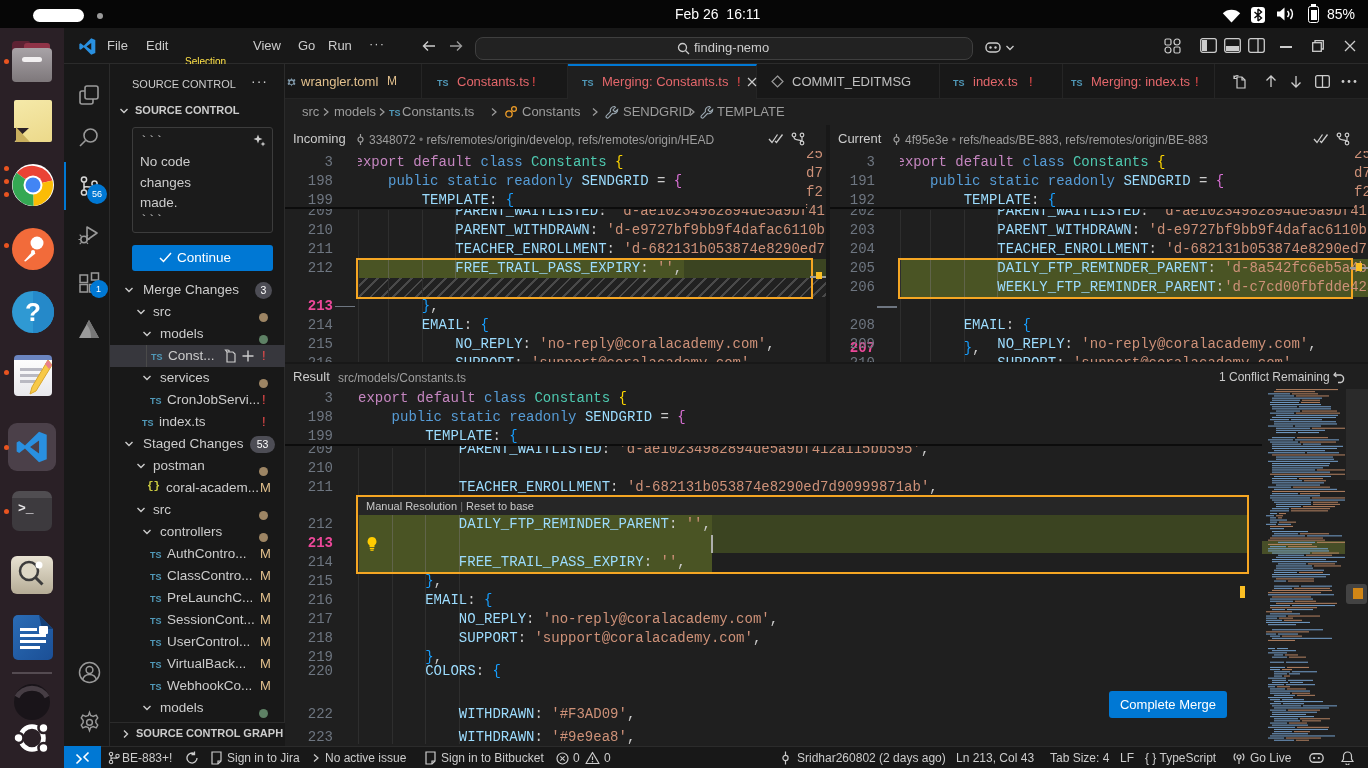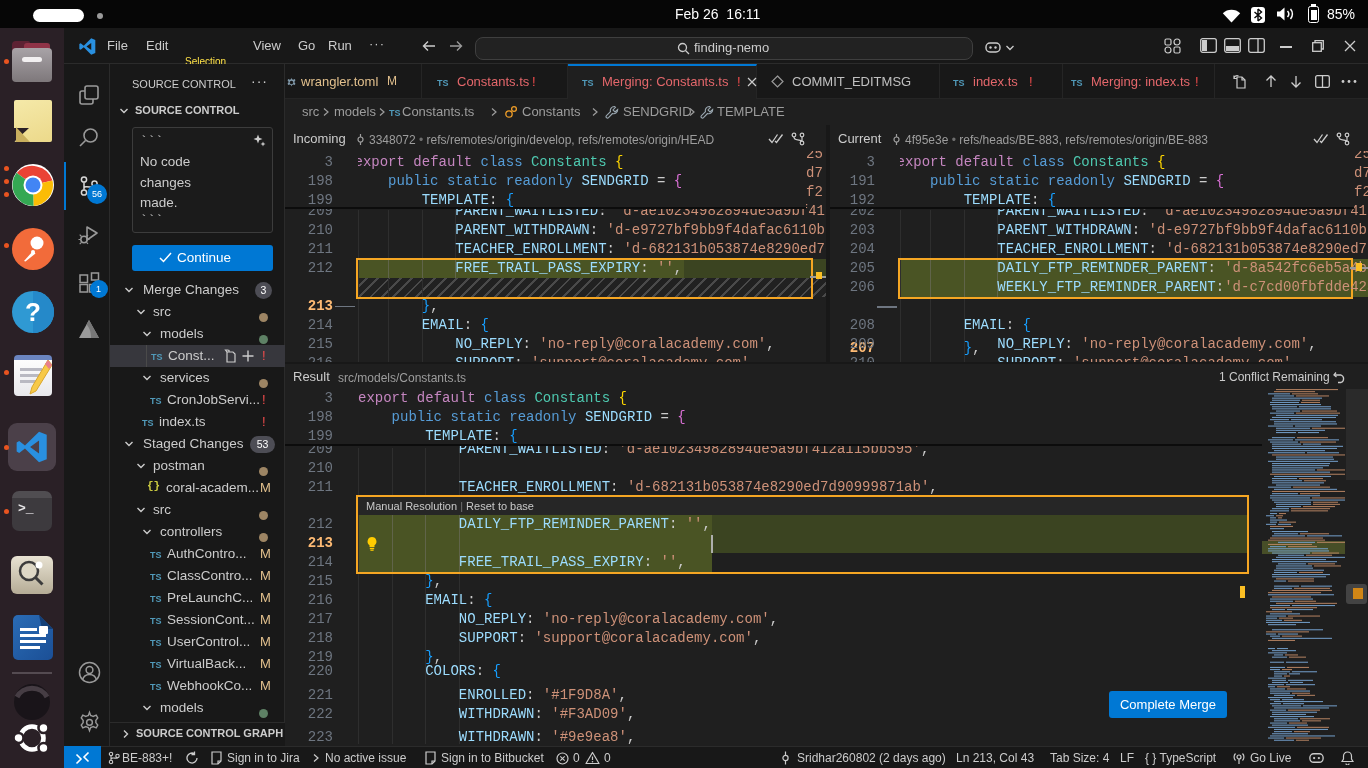--- a/index.html
+++ b/index.html
@@ -18,21 +18,21 @@
 #paneR{position:absolute;left:830px;top:125px;width:538px;height:237px;overflow:hidden;}
 #paneR .c{left:66.5px;} #paneR .n{width:45px;}
 #paneL .c,#paneR .c{clip-path:inset(0 -600px 0 3.5px);}
 #sashV{position:absolute;left:826px;top:125px;width:4px;height:239px;background:#181818;}
 #paneRes{position:absolute;left:285px;top:364px;width:1083px;height:380px;overflow:hidden;}
 #paneRes .c{left:73px;}
 #statusbar{position:absolute;left:64px;top:746px;width:1304px;height:22px;background:#181818;border-top:1px solid #2b2b2b;color:#ccc;font-size:12px;}
 .row{position:absolute;left:0;right:0;height:19px;white-space:pre;font:14px/19px "Liberation Mono",monospace;color:#ccc;}
 .n{position:absolute;left:0;width:48px;text-align:right;color:#6e7681;}
 .c{position:absolute;left:69.5px;}
-.nw{color:#fdba74;font-weight:bold;}
+.nw{color:#ec4899;font-weight:bold;}
 .k{color:#569cd6;}.m{color:#c586c0;}.t{color:#4ec9b0;}.p{color:#9cdcfe;}
 .s{color:#ce9178;}.w{color:#cccccc;}.b1{color:#ffd700;}.b2{color:#da70d6;}.b3{color:#179fff;}
 .hdr{position:absolute;left:0;top:0;right:0;height:26px;background:#1f1f1f;}
 .hname{position:absolute;left:8px;top:6px;font-size:13px;color:#ccc;}
 .hmeta{position:absolute;top:8px;font-size:12px;color:#9d9d9d;white-space:nowrap;}
 .sticky{position:absolute;background:#1f1f1f;}
 .guide{position:absolute;width:1px;background:#2e2e2e;}
 .olive{position:absolute;background:#4a5424;}
 .olived{position:absolute;background:#3b4421;}
 .hatch{position:absolute;background:repeating-linear-gradient(135deg,#212121 0 6px,#4a4a4a 6px 8px);}
@@ -577,21 +577,20 @@
   <div class="row" style="top:114.2px;"><span class="n">211</span><span class="c">            <span class="p">TEACHER_ENROLLMENT</span><span class="w">:</span> <span class="s">'d-682131b053874e8290ed7d90999871ab'</span><span class="w">,</span></span></div>
   <div class="row" style="top:151.2px;"><span class="n">212</span><span class="c">            <span class="p">DAILY_FTP_REMINDER_PARENT</span><span class="w">:</span> <span class="s">''</span><span class="w">,</span></span></div>
   <div class="row" style="top:170.2px;"><span class="n nw">213</span></div>
   <div class="row" style="top:189.2px;"><span class="n">214</span><span class="c">            <span class="p">FREE_TRAIL_PASS_EXPIRY</span><span class="w">:</span> <span class="s">''</span><span class="w">,</span></span></div>
   <div class="row" style="top:208.2px;"><span class="n">215</span><span class="c">        <span class="b3">}</span><span class="w">,</span></span></div>
   <div class="row" style="top:227.2px;"><span class="n">216</span><span class="c">        <span class="p">EMAIL</span><span class="w">:</span> <span class="b3">{</span></span></div>
   <div class="row" style="top:246.2px;"><span class="n">217</span><span class="c">            <span class="p">NO_REPLY</span><span class="w">:</span> <span class="s">'no-reply@coralacademy.com'</span><span class="w">,</span></span></div>
   <div class="row" style="top:265.2px;"><span class="n">218</span><span class="c">            <span class="p">SUPPORT</span><span class="w">:</span> <span class="s">'support@coralacademy.com'</span><span class="w">,</span></span></div>
   <div class="row" style="top:284.2px;"><span class="n">219</span><span class="c">        <span class="b3">}</span><span class="w">,</span></span></div>
   <div class="row" style="top:298px;"><span class="n">220</span><span class="c">        <span class="p">COLORS</span><span class="w">:</span> <span class="b3">{</span></span></div>
-  <div class="row" style="top:322.2px;"><span class="n">221</span><span class="c">            <span class="p">ENROLLED</span><span class="w">:</span> <span class="s">'#1F9D8A'</span><span class="w">,</span></span></div>
   <div class="row" style="top:341.2px;"><span class="n">222</span><span class="c">            <span class="p">WITHDRAWN</span><span class="w">:</span> <span class="s">'#F3AD09'</span><span class="w">,</span></span></div>
   <div class="row" style="top:364px;text-decoration:underline;"><span class="n">223</span><span class="c">            <span class="p">WITHDRAWN</span><span class="w">:</span> <span class="s">'#9e9ea8'</span><span class="w">,</span></span></div>
   <svg class="abs" style="left:80px;top:172px;" width="14" height="15" viewBox="0 0 14 15">
       <path d="M7 1 a4.5 4.5 0 0 1 2.5 8.2 V11 H4.5 V9.2 A4.5 4.5 0 0 1 7 1 Z" fill="#ffcc00"></path>
       <rect x="4.8" y="11.8" width="4.4" height="1.4" fill="#ffcc00"></rect>
       <rect x="5.4" y="13.6" width="3.2" height="1.2" fill="#ffcc00"></rect>
     </svg>
   <div class="abs" style="left:426px;top:171px;width:1.5px;height:18px;background:#aeafad;"></div>
   <div class="sticky" style="left:0;top:25px;width:977px;height:57px;border-bottom:2px solid #0c0c0c;">
     <div class="row" style="top:0px;"><span class="n">3</span><span class="c"><span class="m">export</span> <span class="m">default</span> <span class="k">class</span> <span class="t">Constants</span> <span class="b1">{</span></span></div>

